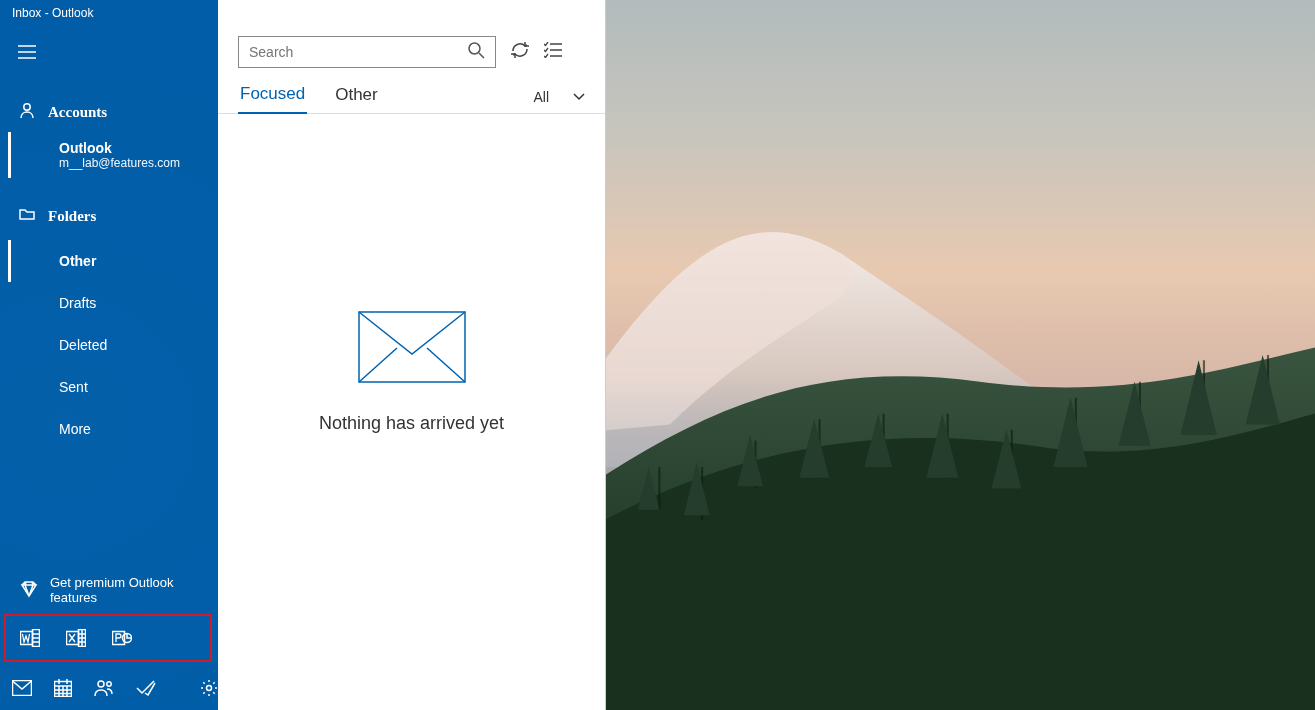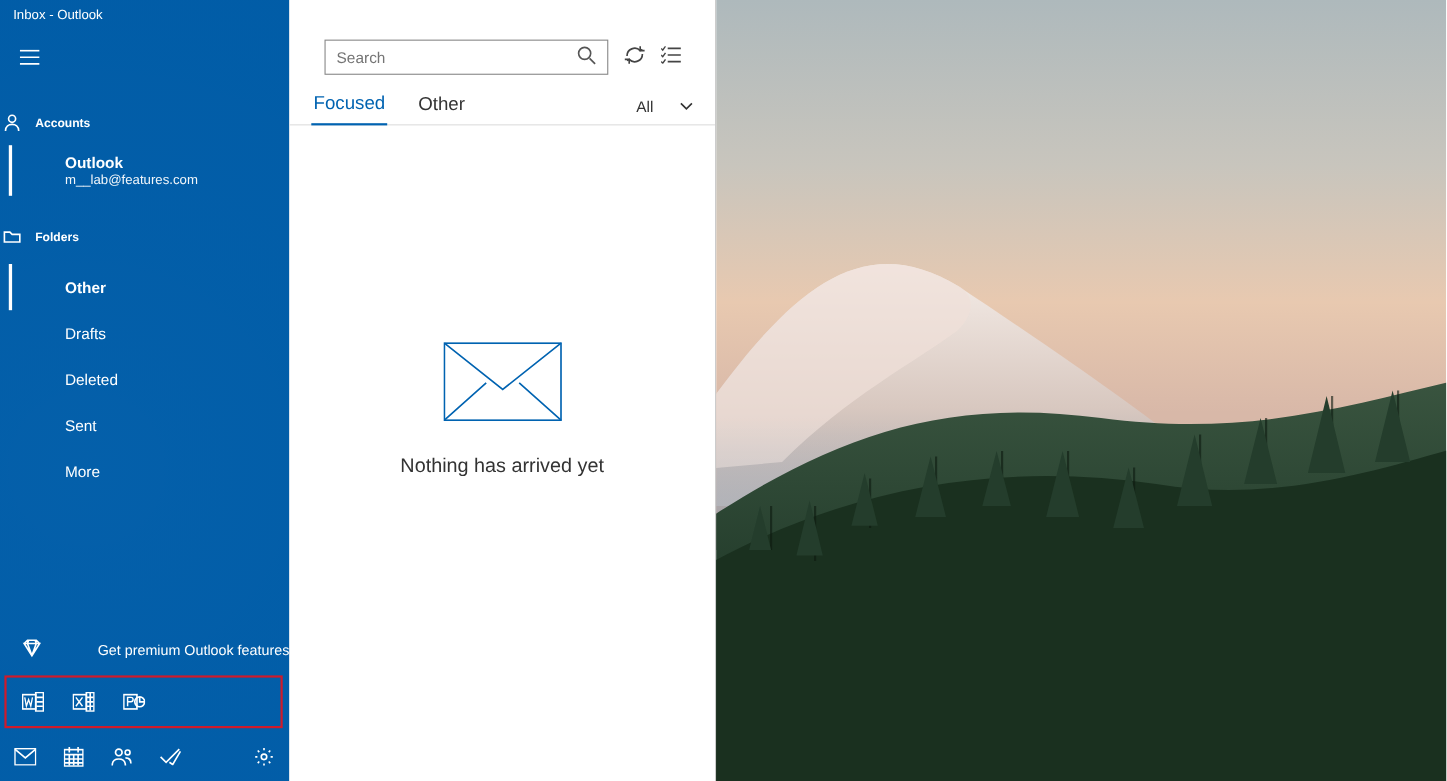--- a/index.html
+++ b/index.html
@@ -1,21 +1,21 @@
 <!DOCTYPE html>
 <html><head>
 <meta charset="utf-8">
 <style>
   * { box-sizing: border-box; margin: 0; padding: 0; }
   html, body { width: 1315px; height: 710px; font-family: "Segoe UI", sans-serif; overflow: hidden; }
   .app { display: flex; width: 100%; height: 100%; position: relative; }
 
   
   .sidebar {
-    width: 263px;
+    width: 218px;
     height: 100%;
     color: #fff;
     display: flex;
     flex-direction: column;
     position: relative;
     background:
       linear-gradient(rgba(0,98,177,0.90), rgba(0,98,177,0.90)),
       radial-gradient(circle at 30% 60%, #2a4a6a 0%, #1a3a5a 40%, #0a2a4a 100%);
   }
   .titlebar {
@@ -34,25 +34,26 @@
     display:flex; align-items:center;
     height: 44px;
     padding-left: 18px;
     font-size: 17px;
     cursor:pointer;
   }
   .new-mail .plus { width: 16px; margin-right: 14px; font-size: 18px; font-weight: 300;}
   .section-header {
     display:flex; align-items:center;
     height: 40px;
-    padding-left: 2px;
-    font-size: 11px;
+    padding-left: 18px;
+    font-size: 15px;
     font-weight: 600;
     margin-top: 18px;
     cursor:pointer;
+    font-family:Liberation Serif, serif;
   }
   .section-header svg, .section-header .ico { width: 18px; margin-right: 12px; }
   .account {
     padding: 8px 0 8px 48px;
     border-left: 3px solid #fff;
     margin-left: 8px;
     cursor:pointer;
   }
   .account .name { font-size: 14px; font-weight: 600; }
   .account .email { font-size: 12px; opacity: 0.95; }
@@ -113,21 +114,20 @@
     padding: 36px 20px 0 20px;
     gap: 14px;
   }
   .search-box {
     flex-shrink:0;
     width: 258px;
     height: 32px;
     border: 1px solid #888;
     display:flex; align-items:center;
     padding: 0 10px;
-    margin-left: 12px;
   }
   .search-box input {
     flex:1; border:none; outline:none;
     font-size: 14px; color:#666;
   }
   .search-box .mag { color:#555; }
   .sr-ico { cursor:pointer; color:#444; }
 
   .tabs-row {
     display:flex; align-items:flex-end;

